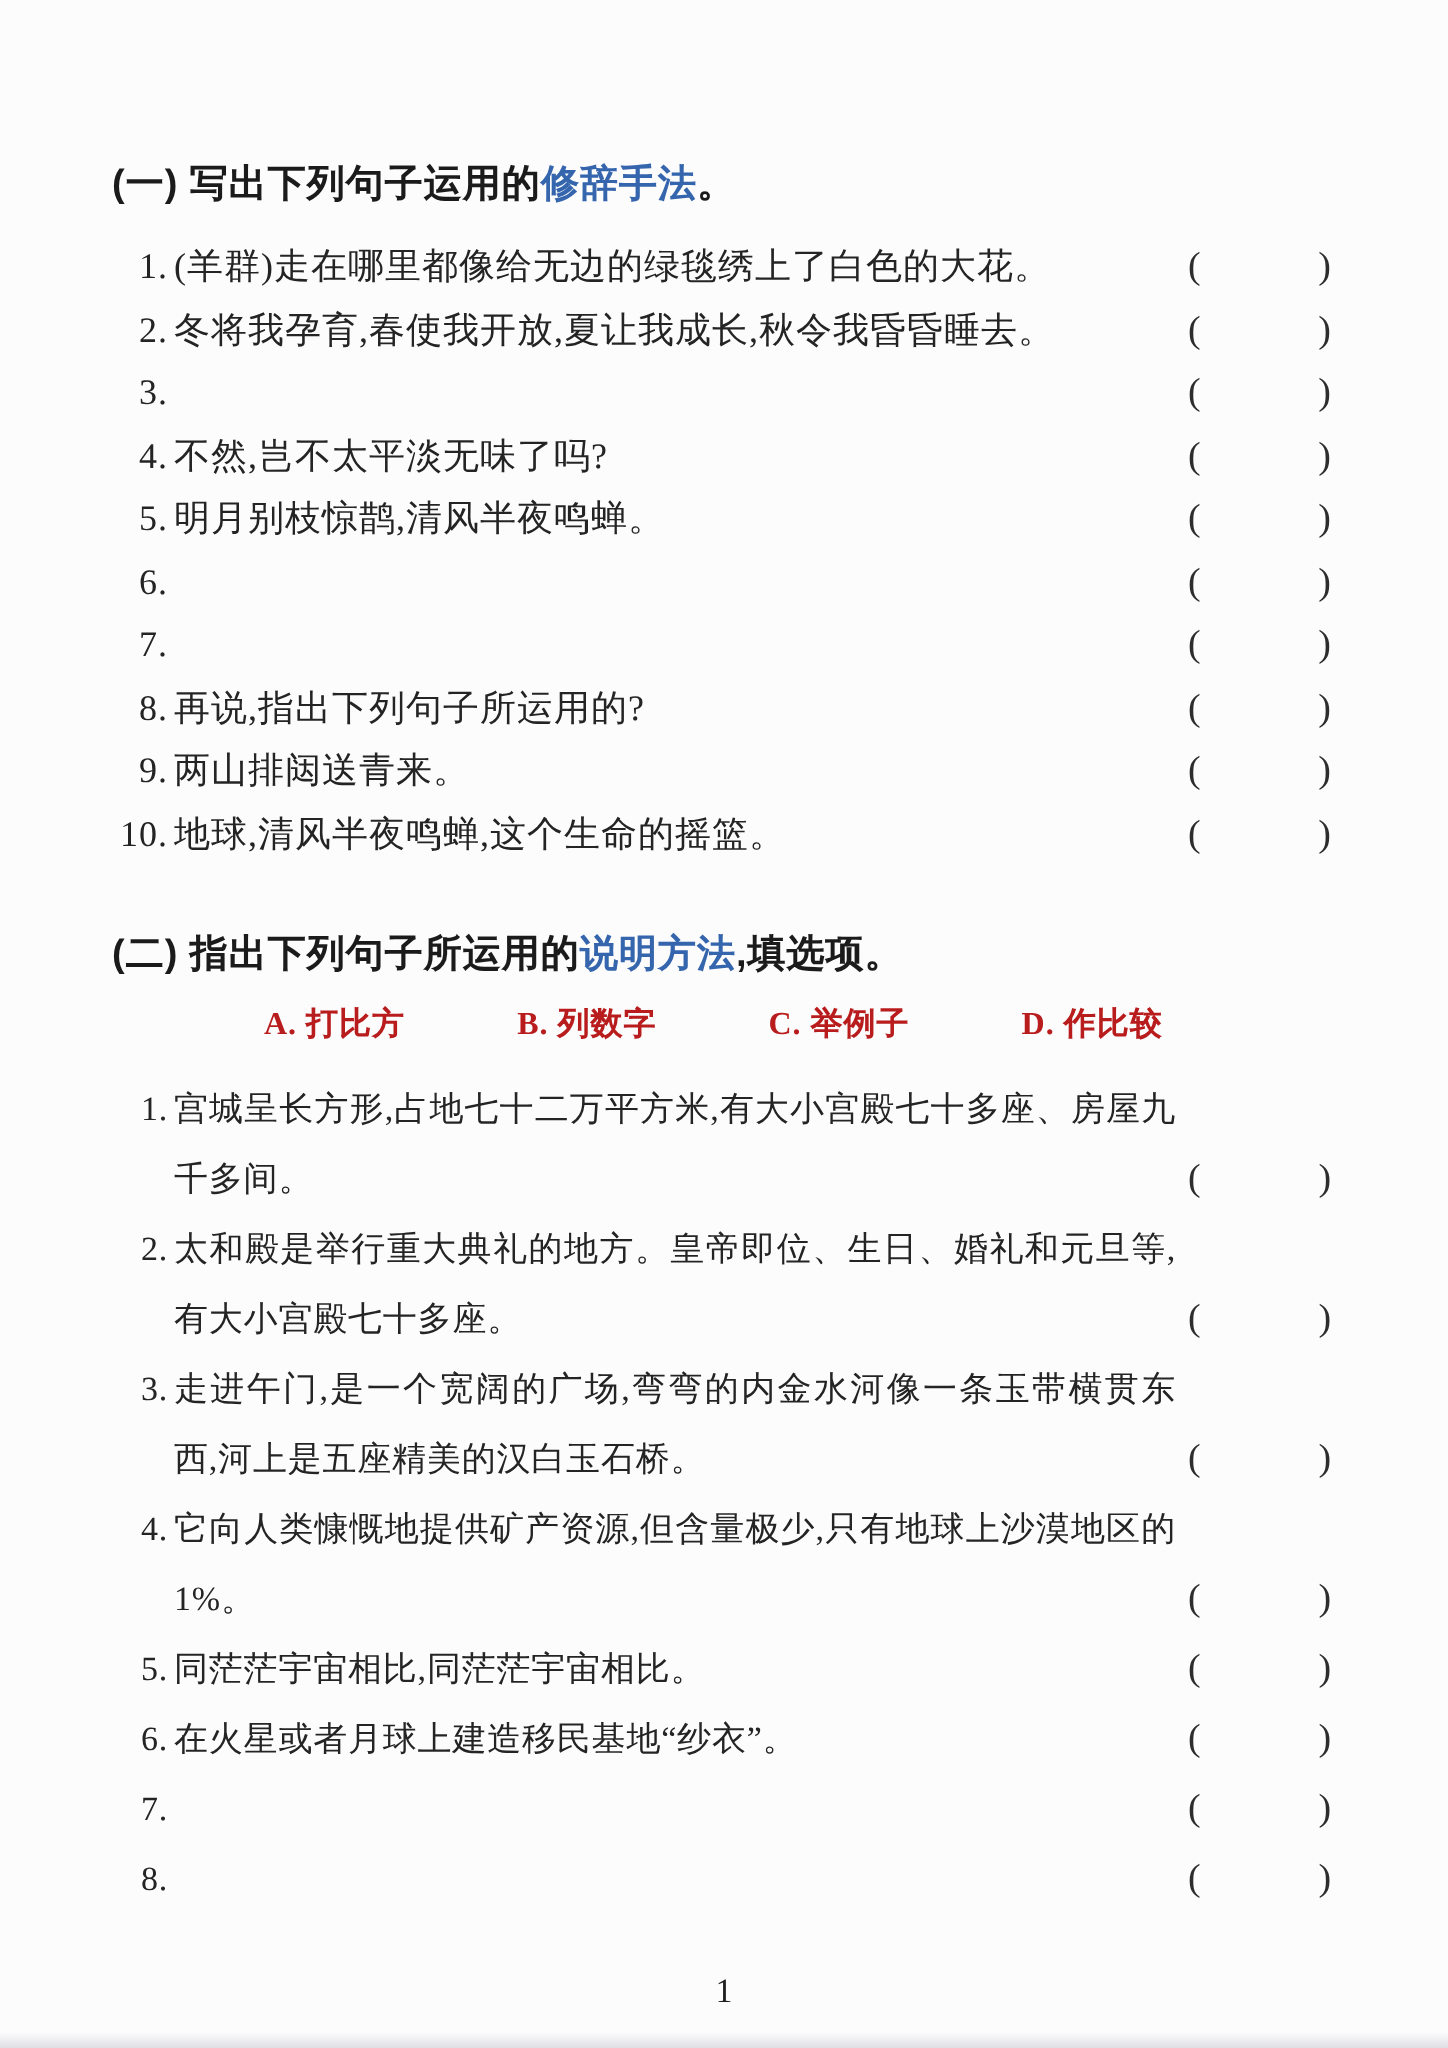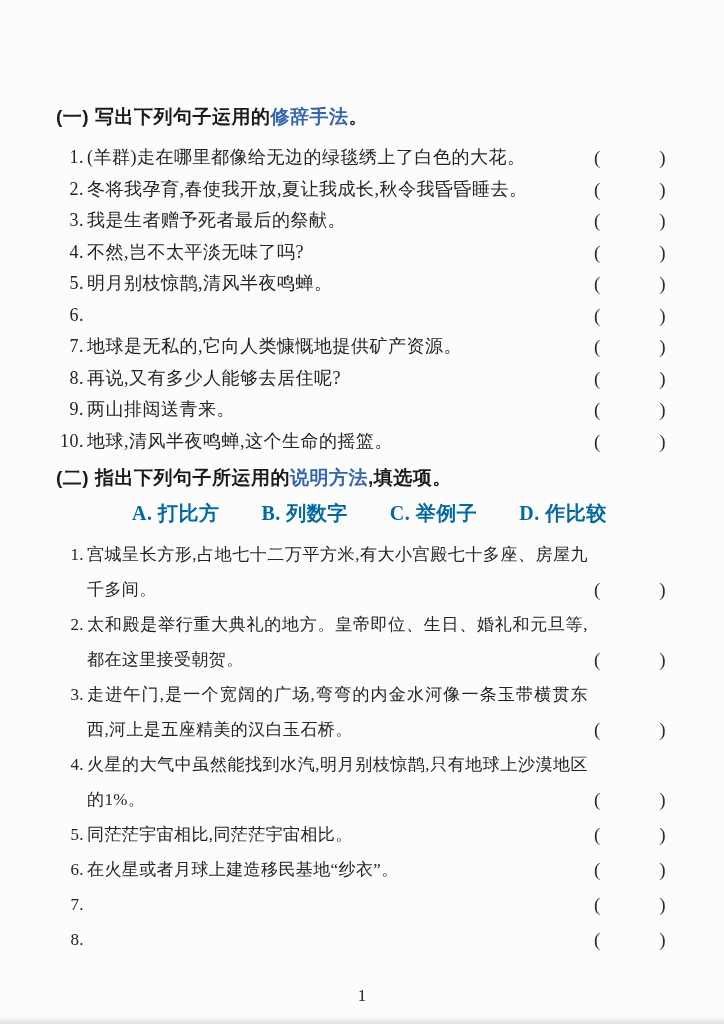--- a/index.html
+++ b/index.html
@@ -3,21 +3,21 @@
 <meta charset="utf-8">
 <style>
   :root { --accent:#3566ad; --ink:#242424; --page-bg:#fcfcfd; }
   html,body { margin:0; padding:0; background:#ffffff; }
   .page {
     position:relative; width:724px; height:1024px; overflow:hidden;
     background:var(--page-bg);
     font-family:"Liberation Serif","DejaVu Serif",serif;
     color:var(--ink);
   }
-  .content { padding:104px 58px 0 56px; }
+  .content { padding:80px 58px 0 56px; }
 
   .sec-heading {
     margin:0; font-family:"Liberation Sans","DejaVu Sans",sans-serif;
     font-weight:700; font-size:19px; line-height:26px; color:#1b1b1b;
     letter-spacing:0.5px;
   }
   .sec-heading .accent { color:var(--accent); }
 
   .items { margin-top:12px; }
   .item { display:flex; align-items:flex-start; }
@@ -29,24 +29,24 @@
   .txt { margin-left:3px; flex:0 1 auto; min-width:0; }
   .s2 .txt { text-align:justify; }
 
   .blank {
     margin-left:auto; align-self:flex-end;
     display:inline-flex; justify-content:space-between;
     width:72px; flex:0 0 auto; padding-left:6px;
     font-size:19px; color:#2d2d2d;
   }
 
-  .sec2 { margin-top:8px; }
+  .sec2 { margin-top:32px; }
   .options {
-    display:flex; gap:42px; margin:10px 0 0 76px;
-    font-size:20px; line-height:24px; font-weight:600; color:#0369a1;
+    display:flex; gap:56px; margin:10px 0 0 76px;
+    font-size:16px; line-height:24px; font-weight:600; color:#b91c1c;
     letter-spacing:0.5px;
   }
 
   .page-number {
     position:absolute; left:0; right:0; bottom:18px;
     text-align:center; font-size:17px; color:#1f1f1f;
   }
   .edge-bottom {
     position:absolute; left:0; right:0; bottom:0; height:8px;
     background:linear-gradient(to bottom, rgba(205,205,210,0), rgba(200,200,206,0.55));
@@ -76,21 +76,20 @@
             <span class="num">2.</span>
             <span class="txt">冬将我孕育,春使我开放,夏让我成长,秋令我昏昏睡去。</span>
             <span class="blank">
               <span>(</span>
               <span>)</span>
             </span>
           </div>
 
           <div class="item">
             <span class="num">3.</span>
-            <span class="txt">我是生者赠予死者最后的祭献。</span>
             <span class="blank">
               <span>(</span>
               <span>)</span>
             </span>
           </div>
 
           <div class="item">
             <span class="num">4.</span>
             <span class="txt">不然,岂不太平淡无味了吗?</span>
             <span class="blank">
@@ -111,30 +110,29 @@
           <div class="item">
             <span class="num">6.</span>
             <span class="blank">
               <span>(</span>
               <span>)</span>
             </span>
           </div>
 
           <div class="item">
             <span class="num">7.</span>
-            <span class="txt">地球是无私的,它向人类慷慨地提供矿产资源。</span>
             <span class="blank">
               <span>(</span>
               <span>)</span>
             </span>
           </div>
 
           <div class="item">
             <span class="num">8.</span>
-            <span class="txt">再说,又有多少人能够去居住呢?</span>
+            <span class="txt">再说,指出下列句子所运用的?</span>
             <span class="blank">
               <span>(</span>
               <span>)</span>
             </span>
           </div>
 
           <div class="item">
             <span class="num">9.</span>
             <span class="txt">两山排闼送青来。</span>
             <span class="blank">
@@ -174,39 +172,39 @@
             <span class="num">1.</span>
             <span class="txt">宫城呈长方形,占地七十二万平方米,有大小宫殿七十多座、房屋九千多间。</span>
             <span class="blank">
               <span>(</span>
               <span>)</span>
             </span>
           </div>
 
           <div class="item">
             <span class="num">2.</span>
-            <span class="txt">太和殿是举行重大典礼的地方。皇帝即位、生日、婚礼和元旦等,都在这里接受朝贺。</span>
+            <span class="txt">太和殿是举行重大典礼的地方。皇帝即位、生日、婚礼和元旦等,有大小宫殿七十多座。</span>
             <span class="blank">
               <span>(</span>
               <span>)</span>
             </span>
           </div>
 
           <div class="item">
             <span class="num">3.</span>
             <span class="txt">走进午门,是一个宽阔的广场,弯弯的内金水河像一条玉带横贯东西,河上是五座精美的汉白玉石桥。</span>
             <span class="blank">
               <span>(</span>
               <span>)</span>
             </span>
           </div>
 
           <div class="item">
             <span class="num">4.</span>
-            <span class="txt">火星的大气中虽然能找到水汽,明月别枝惊鹊,只有地球上沙漠地区的1%。</span>
+            <span class="txt">它向人类慷慨地提供矿产资源,但含量极少,只有地球上沙漠地区的1%。</span>
             <span class="blank">
               <span>(</span>
               <span>)</span>
             </span>
           </div>
 
           <div class="item">
             <span class="num">5.</span>
             <span class="txt">同茫茫宇宙相比,同茫茫宇宙相比。</span>
             <span class="blank">

